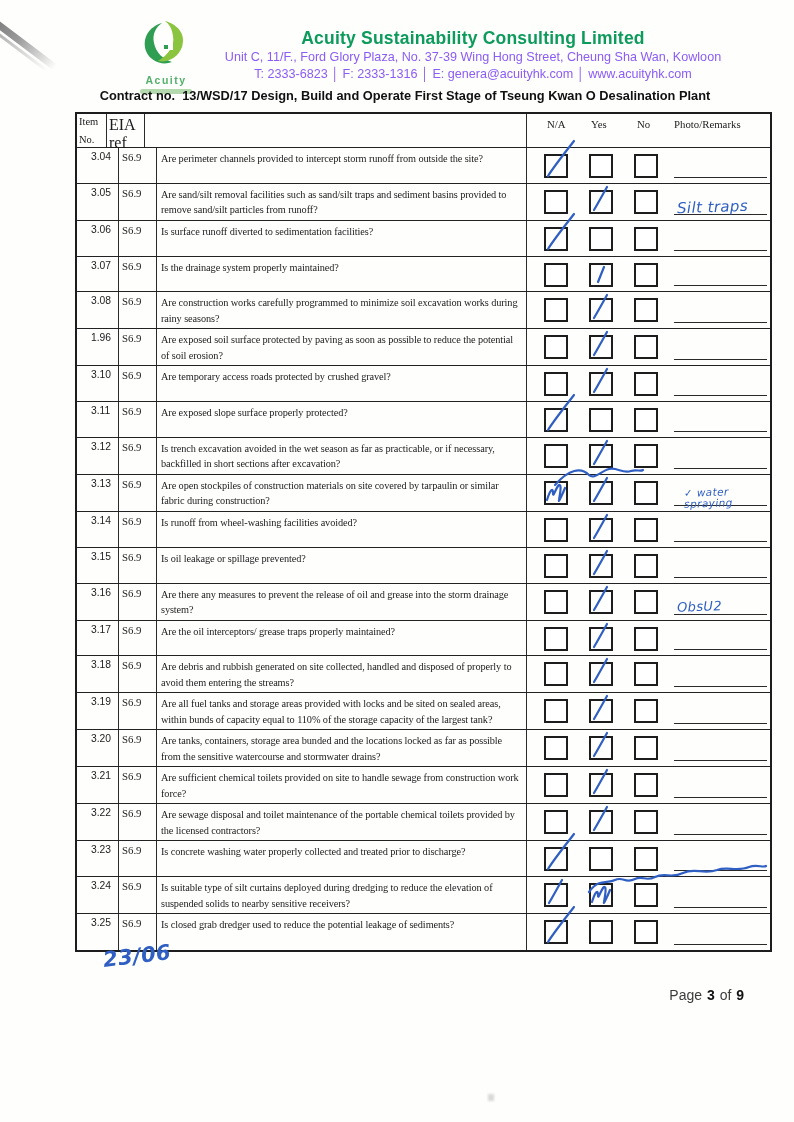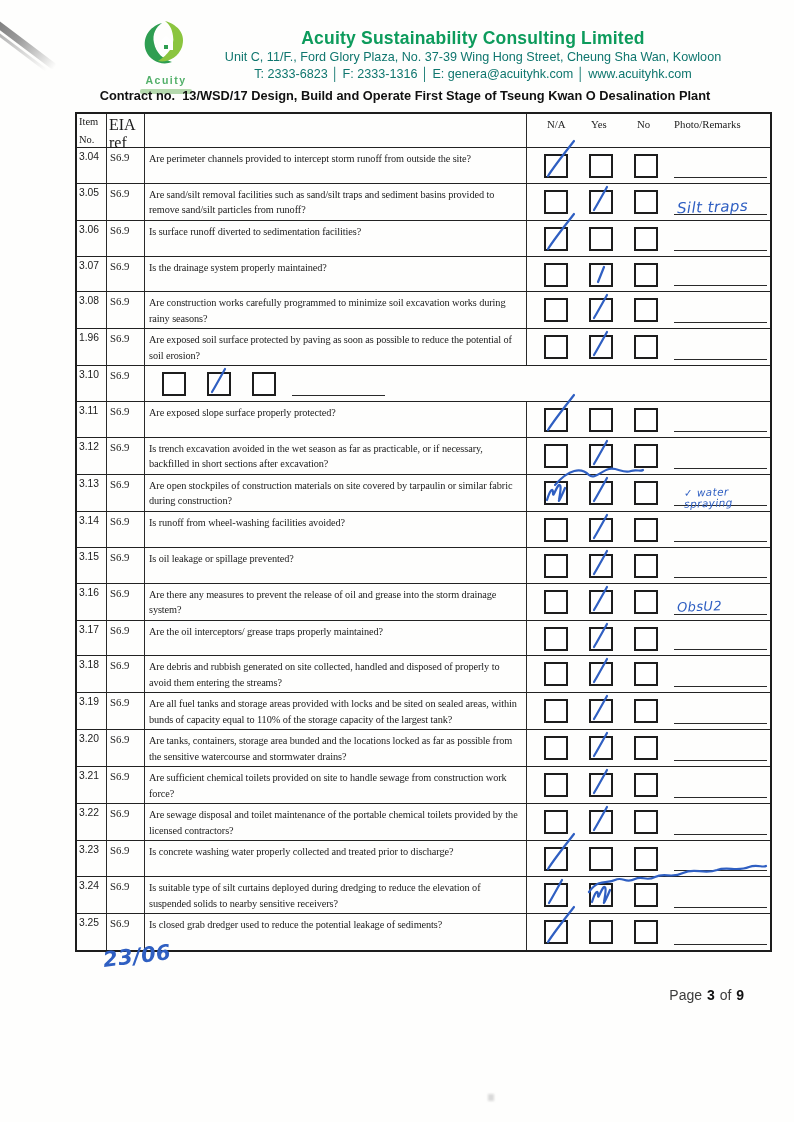--- a/index.html
+++ b/index.html
@@ -9,34 +9,34 @@
   
   .corner{position:absolute;left:-26px;top:2px;width:104px;height:7px;background:linear-gradient(90deg,#5f5f5f,#9a9a9a 55%,rgba(255,255,255,0));transform:rotate(37deg);transform-origin:left top;border-radius:3px;}
   .corner2{position:absolute;left:-26px;top:14px;width:92px;height:3px;background:linear-gradient(90deg,#8a8a8a,rgba(255,255,255,0));transform:rotate(37deg);transform-origin:left top;}
 
   
   .logo{position:absolute;left:127px;top:20px;width:78px;text-align:center;}
   .logo-brand{font-family:"Liberation Sans",sans-serif;color:#53b06a;font-size:10.5px;letter-spacing:1.5px;margin-top:-2px;font-weight:bold;}
   .logo-tag{width:52px;height:5px;margin:3px auto 0;background:#b5d9ae;filter:blur(0.7px);border-radius:2px;}
   .head-text{position:absolute;left:190px;top:28px;width:566px;text-align:center;font-family:"Liberation Sans",sans-serif;}
   .company{font-size:17.5px;font-weight:bold;color:#0d9b5c;letter-spacing:0.2px;line-height:21px;}
-  .addr,.contact{font-size:12.6px;color:#0f766e;line-height:16.5px;}
+  .addr,.contact{font-size:12.6px;color:#8b5cf6;line-height:16.5px;}
   .doc-title{position:absolute;left:8px;top:88px;width:100%;text-align:center;font-family:"Liberation Sans",sans-serif;font-weight:bold;font-size:12.8px;color:#111;white-space:pre;}
 
   
   .checklist{position:absolute;left:75px;top:112px;width:697px;border:2px solid #1d1d1d;box-sizing:border-box;background:transparent;}
   .thead{display:flex;height:33px;border-bottom:1.6px solid #222;}
   .c-item{width:30px;border-right:1.4px solid #2a2a2a;font-size:10.5px;padding:2px 2px;display:flex;flex-direction:column;justify-content:space-between;box-sizing:border-box;}
   .c-eia{width:38px;border-right:1.4px solid #2a2a2a;font-size:16px;padding:2px 2px;box-sizing:border-box;}
   .c-q{flex:1;border-right:1.6px solid #2a2a2a;}
   .c-checks{width:243px;position:relative;font-size:10.8px;}
   .c-checks span{position:absolute;top:4px;}
   .h-na{left:20px;} .h-yes{left:64px;} .h-no{left:110px;} .h-photo{left:147px;}
 
-  .row{display:flex;min-height:35.8px;border-bottom:1.4px solid #222;position:relative;box-sizing:border-box;}
+  .row{display:flex;min-height:35.8px;border-bottom:1.4px solid #222;position:relative;box-sizing:border-box;padding-left:12px;}
   .row:last-child{border-bottom:none;}
   .r-item{width:30px;border-right:1.4px solid #2a2a2a;font-family:"Liberation Sans",sans-serif;font-size:10.3px;padding:3px 0 0 2px;box-sizing:border-box;}
   .r-eia{width:38px;border-right:1.4px solid #2a2a2a;font-size:10.8px;padding:3px 0 0 3px;box-sizing:border-box;}
   .r-q{flex:1;border-right:1.6px solid #2a2a2a;font-size:10.3px;letter-spacing:-0.1px;line-height:15.5px;padding:3px 6px 2px 4px;box-sizing:border-box;}
   .r-checks{width:243px;position:relative;box-sizing:border-box;}
   .box{position:absolute;top:6px;width:20px;height:20px;border:2px solid #1d1d1d;background:#fff;}
   .b-na{left:17px;} .b-yes{left:62px;} .b-no{left:107px;}
   .remark-line{position:absolute;left:147px;width:93px;bottom:5px;border-bottom:1.6px solid #2a2a2a;}
 
   .hand{font-family:"DejaVu Sans",sans-serif;font-style:italic;color:#2f5fc2;letter-spacing:0.4px;}
@@ -177,20 +177,21 @@
             <span class="box b-no"></span>
             <span class="remark-line"></span>
             <svg class="mark" style="left:62px" viewBox="0 0 20 20">
               <path d="M5 20 C8 15 13 6 18 -3"></path>
             </svg>
           </div>
         </div>
         <div class="row">
           <div class="r-item">3.10</div>
           <div class="r-eia">S6.9</div>
+          <div class="r-q">Are temporary access roads protected by crushed gravel?</div>
           <div class="r-checks">
             <span class="box b-na"></span>
             <span class="box b-yes"></span>
             <span class="box b-no"></span>
             <span class="remark-line"></span>
             <svg class="mark" style="left:62px" viewBox="0 0 20 20">
               <path d="M5 20 C8 15 13 6 18 -3"></path>
             </svg>
           </div>
         </div>

